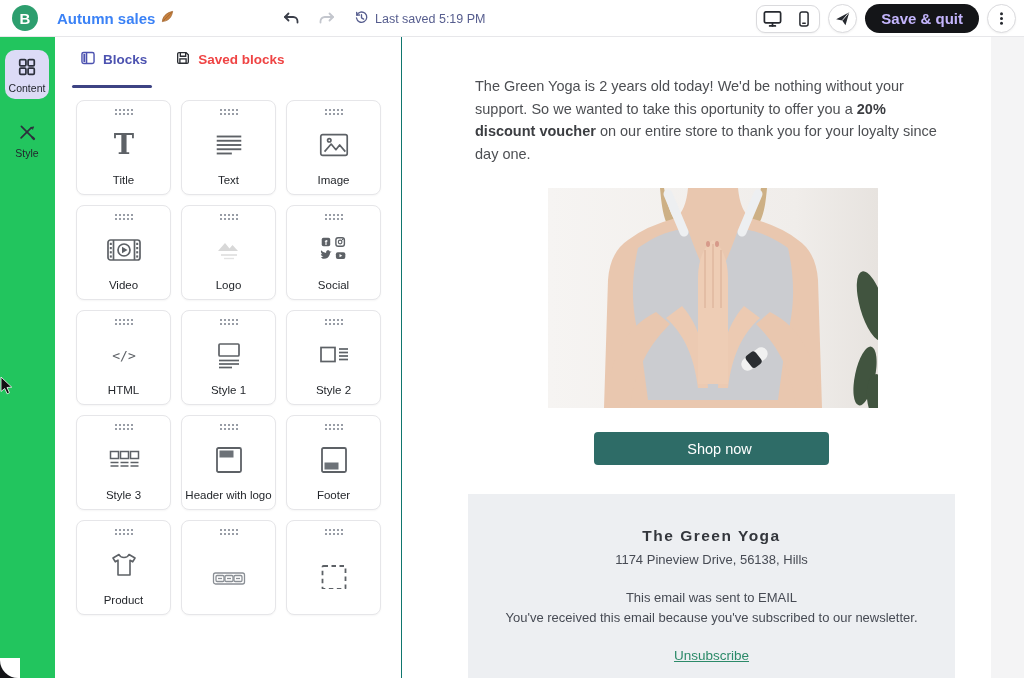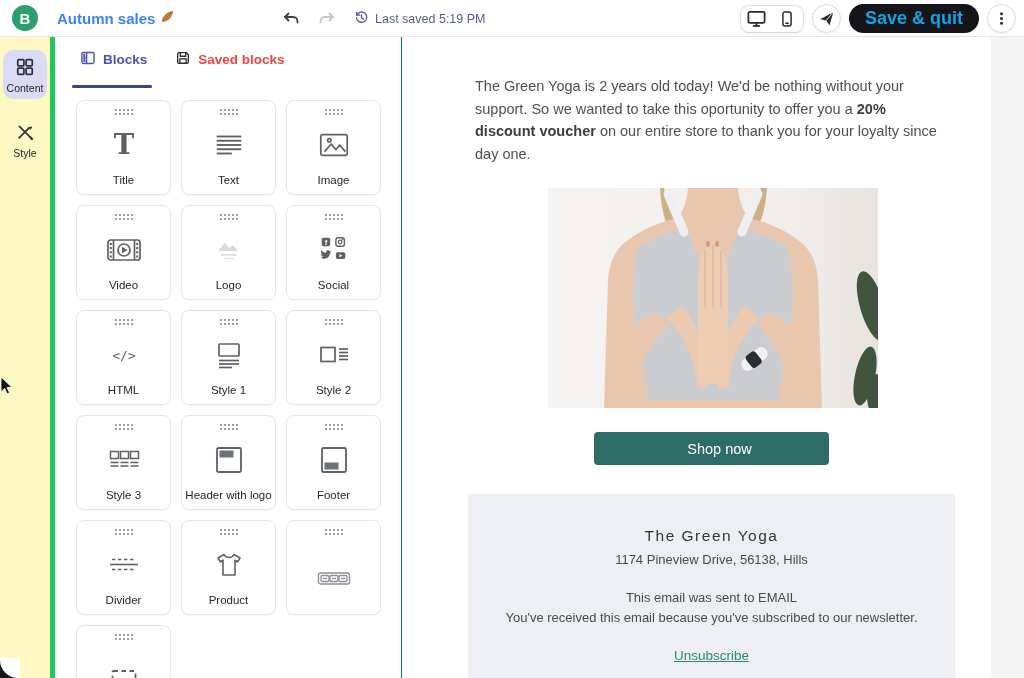--- a/index.html
+++ b/index.html
@@ -21,25 +21,25 @@
   .redo { position:absolute; left:316px; top:8px; width:22px; height:22px; }
   .last-saved { position:absolute; left:354px; top:10px; display:flex; gap:6px;
                 align-items:center; font-size:12.5px; color:#565d8e; }
   .tb-right { position:absolute; right:8px; top:4px; display:flex; gap:8px; align-items:center; }
   .device-toggle { width:64px; height:28px; border:1px solid #dadadd; border-radius:9px;
                    background:#fff; display:flex; box-shadow:0 1px 2px rgba(0,0,0,.05); }
   .device-slot { flex:1; display:flex; align-items:center; justify-content:center; cursor:pointer; }
   .round-btn { width:29px; height:29px; border-radius:50%; border:1px solid #dadadd;
                background:#fff; box-shadow:0 1px 2px rgba(0,0,0,.05); }
   .save-quit { height:29px; padding:0 16px; border:none; border-radius:15px; background:#141518;
-               color:#0ea5e9; font-size:18px; font-weight:600; cursor:pointer; }
+               color:#c4b5fd; font-size:15px; font-weight:600; cursor:pointer; }
 
   
-  .rail { position:absolute; left:0; top:37px; bottom:0; width:55px; background:#fef9c3;
-          border-right:5px solid #22c55e; z-index:5; }
+  .rail { position:absolute; left:0; top:37px; bottom:0; width:55px; background:#22c55e;
+          border-right:1px solid #22c55e; z-index:5; }
   .rail-item { width:44px; margin:0 auto; border-radius:10px; text-align:center;
                padding:7px 0 5px; cursor:pointer; }
   .rail-item.first { margin-top:13px; }
   .rail-item.active { background:#dcdbf6; }
   .rail-label { display:block; font-size:10.5px; color:#23262e; margin-top:1px; }
 
   
   .panel { position:absolute; left:55px; top:37px; bottom:0; width:347px; background:#fff;
            border-right:1px solid #0f766e; }
   .tabs { position:absolute; left:25px; top:13px; display:flex; gap:28px; }
@@ -65,21 +65,21 @@
   .email-col { position:absolute; left:65px; top:0; width:487px; }
   .intro { margin:38px 0 0 7px; width:474px; font-size:14.5px; line-height:1.56; color:#4d4f53; }
   .intro b { color:#3c3e42; }
   .img-wrap { margin:23px 0 0 80px; width:330px; height:220px; overflow:hidden; cursor:pointer; }
   .shop-btn { margin:24px 0 0 126px; width:235px; height:33px; background:#2e6c67; border:none;
               border-radius:4px; color:#fff; font-size:14.5px; cursor:pointer;
               display:flex; align-items:center; justify-content:center;
               font-family:"Liberation Sans", sans-serif;padding-left:16px; }
   .efooter { margin-top:29px; width:487px; background:#edeff2; text-align:center;
              padding:33px 10px 27px; cursor:pointer; }
-  .company { font-size:15.5px; font-weight:400; letter-spacing:1.5px; color:#33363c; }
+  .company { font-size:15.5px; font-weight:700; letter-spacing:1.5px; color:#33363c; }
   .addr { margin-top:7px; font-size:13px; color:#474b54; }
   .sent { margin-top:23px; font-size:13px; color:#474b54; }
   .reason { margin-top:5px; font-size:13px; color:#474b54; }
   .unsub { display:inline-block; margin-top:23px; font-size:13.5px; color:#2c8a69;
            text-decoration:underline; cursor:pointer; }
 
   
   .cursor { position:absolute; left:0; top:377px; z-index:30; }
   .corner-black { position:absolute; left:0; bottom:0; width:20px; height:20px;
                   background:#131417; z-index:40; }
@@ -341,31 +341,20 @@
   </div>
       <div class="card">
     <div class="dots"></div>
     <div class="icon-slot">
           <svg width="36" height="36" viewBox="0 0 36 36" fill="none" stroke="#5d6166" stroke-width="1.8">
             <rect x="6" y="6" width="24" height="24" rx="1.5"></rect>
             <rect x="8.5" y="20.5" width="14" height="7" fill="#6d7278" stroke="none"></rect>
           </svg>
         </div>
     <div class="blabel">Footer</div>
-  </div>
-      <div class="card">
-    <div class="dots"></div>
-    <div class="icon-slot">
-          <svg width="36" height="36" viewBox="0 0 36 36" stroke="#5d6166">
-            <line x1="6" y1="12.5" x2="30" y2="12.5" stroke-width="1.6" stroke-dasharray="3.4 2.6"></line>
-            <line x1="4" y1="17.5" x2="32" y2="17.5" stroke-width="1.6"></line>
-            <line x1="6" y1="22.5" x2="30" y2="22.5" stroke-width="1.6" stroke-dasharray="3.4 2.6"></line>
-          </svg>
-        </div>
-    <div class="blabel">Divider</div>
   </div>
       <div class="card">
     <div class="dots"></div>
     <div class="icon-slot">
           <svg width="36" height="36" viewBox="0 0 36 36" fill="none" stroke="#5d6166" stroke-width="1.6" stroke-linejoin="round">
             <path d="M13 7.5 7 11l2.3 3.8 2.7-1.6V28h12V13.2l2.7 1.6L29 11l-6-3.5c-.8 1.9-2.7 3-5 3s-4.2-1.1-5-3z"></path>
           </svg>
         </div>
     <div class="blabel">Product</div>
   </div>

